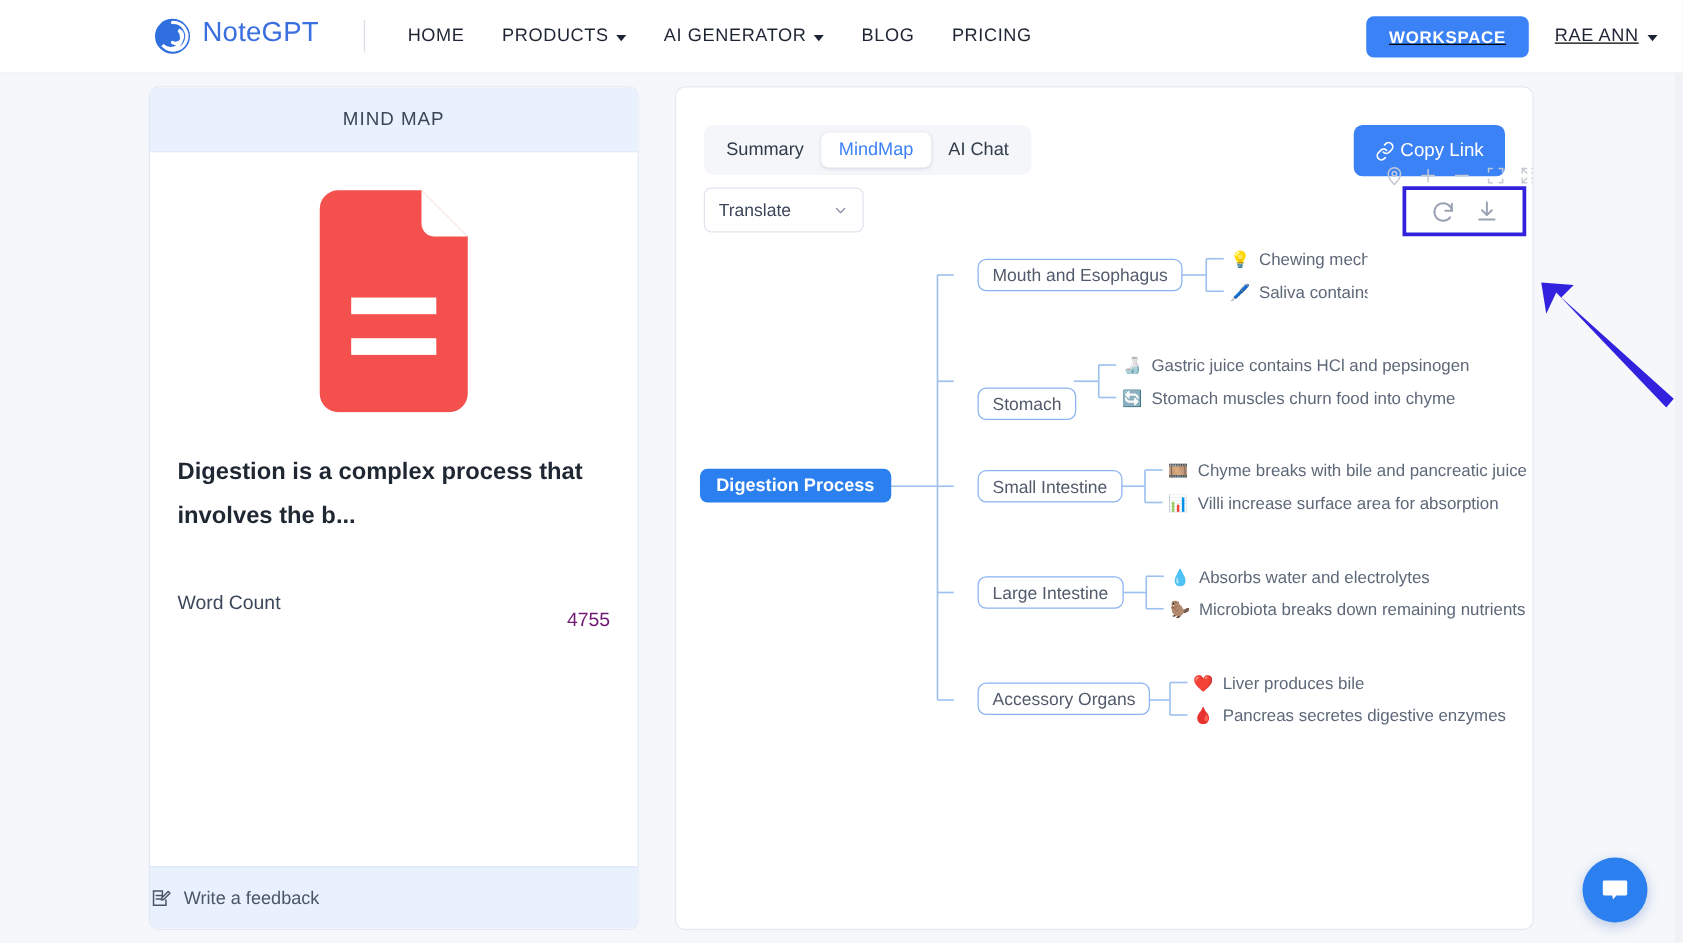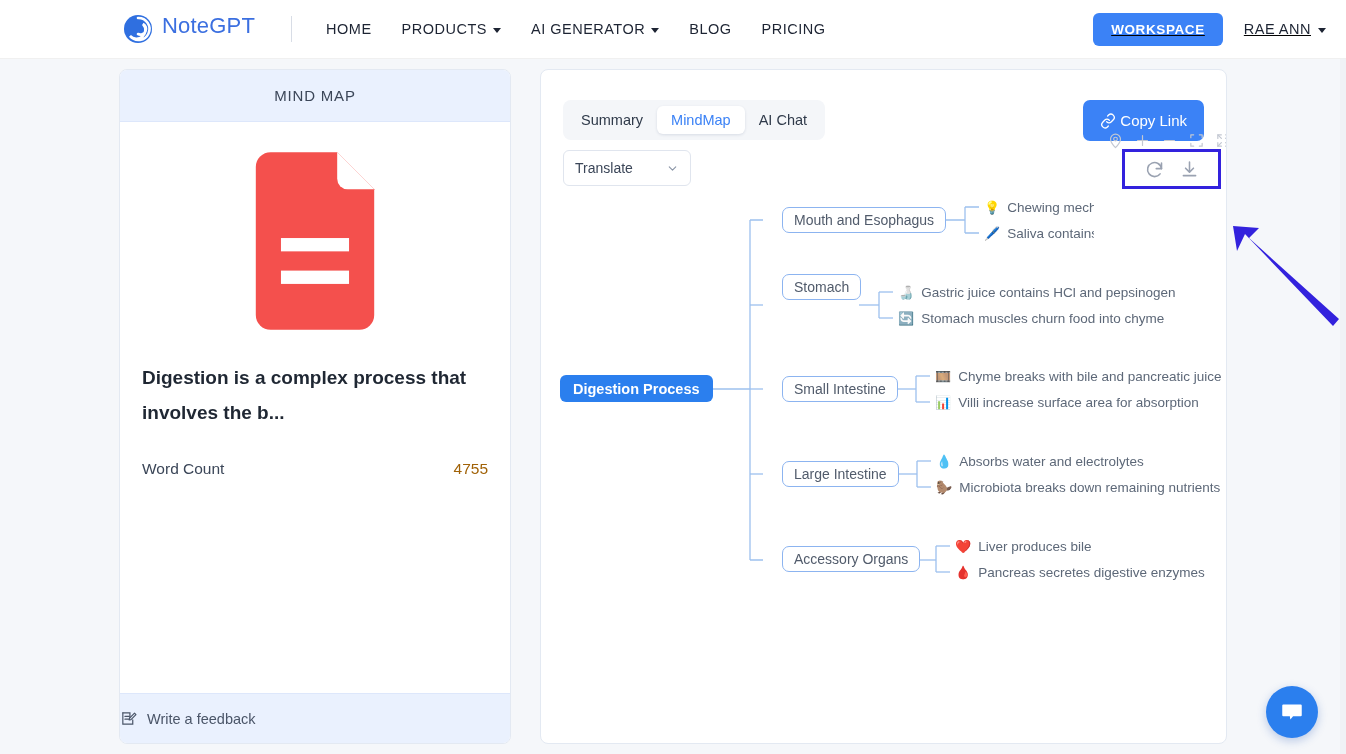--- a/index.html
+++ b/index.html
@@ -88,21 +88,21 @@
   .doc-title {
     margin-top: 30px;
     font-size: 19px; line-height: 35px;
     font-weight: 700; color: #1f2733;
   }
   .wordcount-row {
     margin-top: 30px;
     display: flex; align-items: center; justify-content: space-between;
     font-size: 15.5px; color: #3b4658;
   }
-  .wordcount-value { color: #a16207; }
+  .wordcount-value { color: #701a75; margin-top: 28px; }
   .left-foot {
     height: 50px; background: #eaf1fe;
     border-top: 1px solid #dde7fb;
     display: flex; align-items: center; justify-content: flex-start; gap: 10px;
     cursor: pointer;
   }
   .left-foot-label { font-size: 14.5px; color: #4a5568; }
 
   
   .right-card {
@@ -354,21 +354,21 @@
           <path d="M375 490 H395"></path>
           <path d="M395 476 V502"></path>
           <path d="M395 476 H409"></path>
           <path d="M395 502 H409"></path>
         </g>
       </svg>
 
       <div class="root-node" style="left:19px; top:305px;">Digestion Process</div>
 
       <div class="node" style="left:241px; top:137px;">Mouth and Esophagus</div>
-      <div class="node" style="left:241px; top:204px;">Stomach</div>
+      <div class="node" style="left:241px; top:240px;">Stomach</div>
       <div class="node" style="left:241px; top:306px;">Small Intestine</div>
       <div class="node" style="left:241px; top:391px;">Large Intestine</div>
       <div class="node" style="left:241px; top:476px;">Accessory Organs</div>
 
       <div class="leaf clipped" style="left:443px; top:130px; width:110px;">
         <span class="emoji">💡</span>
         <span>Chewing mecha</span>
       </div>
       <div class="leaf clipped" style="left:443px; top:156px; width:110px;">
         <span class="emoji">🖊️</span>

